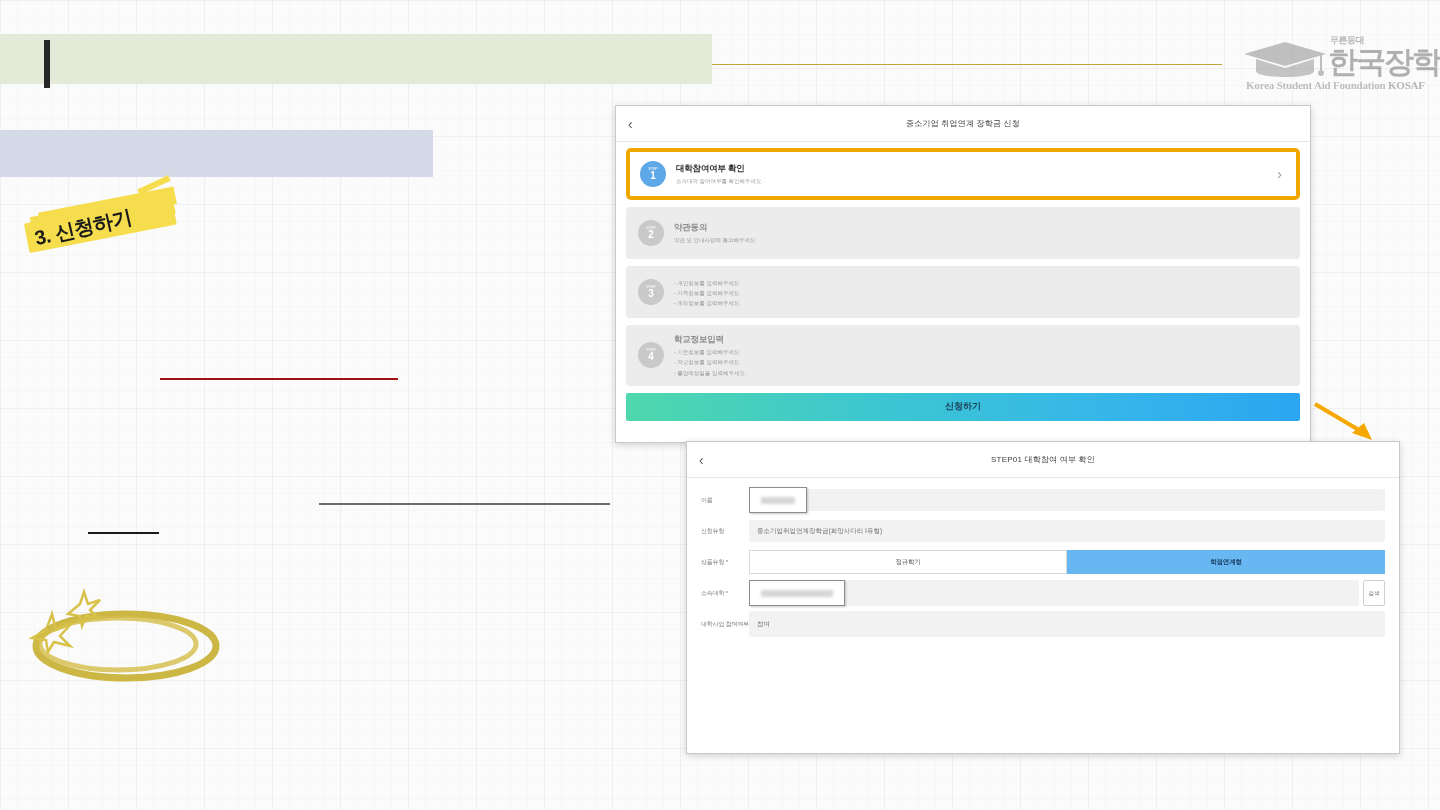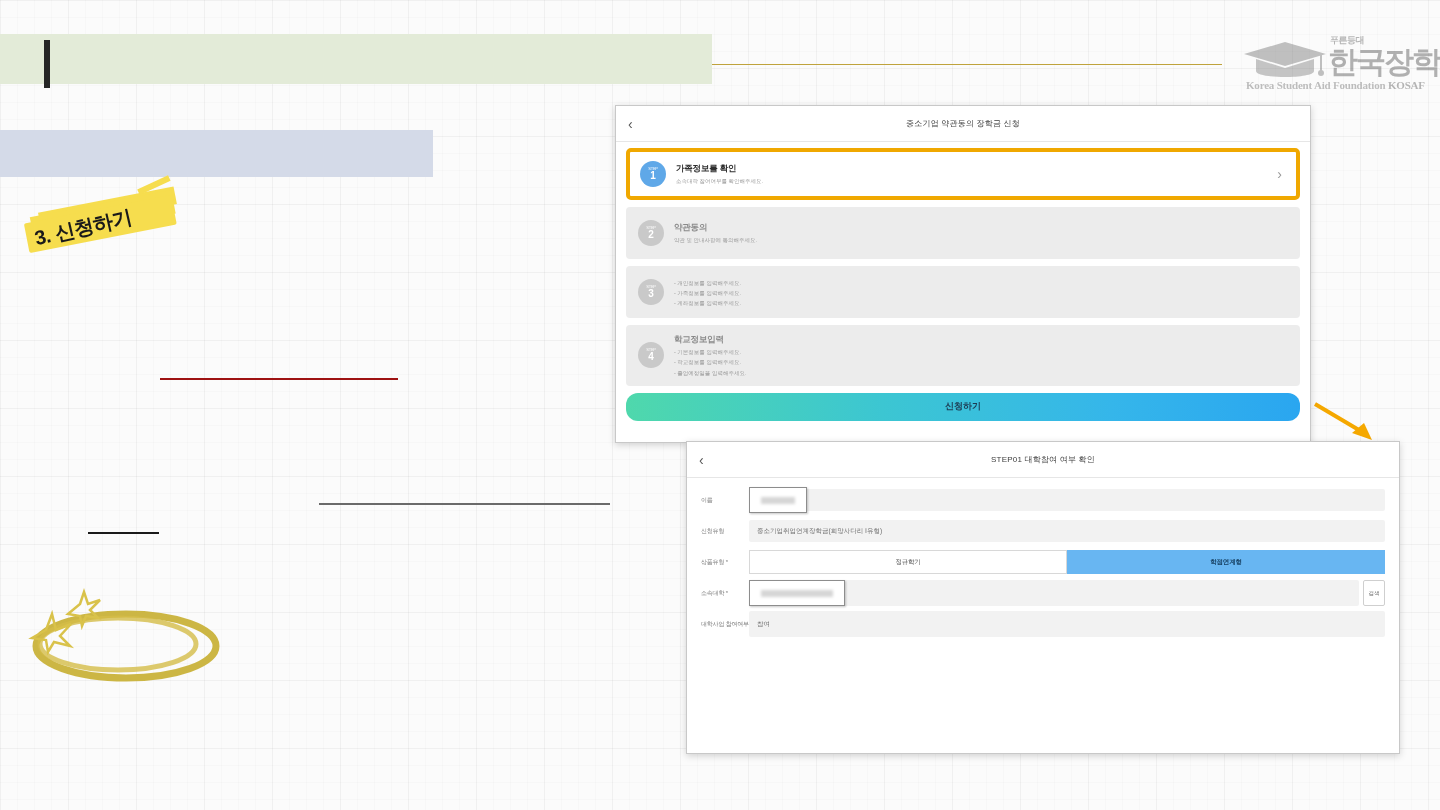--- a/index.html
+++ b/index.html
@@ -167,21 +167,21 @@
   }
   .step-card:not(.active) .step-title { color: #8a8a8a; }
   .step-desc {
     font-size: 5.5px; color: #9a9a9a; line-height: 1.5;
     margin-top: 2px; filter: blur(.4px);
   }
   .step-arrow { font-size: 14px; color: #9a9a9a; line-height: 1; padding-right: 4px; }
   .cta {
     margin: 6px 10px 10px 10px;
     height: 28px;
-    border-radius: 12px;
+    border-radius: 2px;
     background: linear-gradient(90deg, #4fd8ac 0%, #3cc6d2 38%, #35b6ea 72%, #2aa6f0 100%);
     display: flex; align-items: center; justify-content: center;
     color: #1d3b52; font-size: 9px; font-weight: bold;
     filter: blur(.1px);
   }
 
   
   #mock2 { left: 686px; top: 441px; width: 714px; height: 313px; }
   #mock2 .body { padding: 8px 14px 0 14px; }
   .frow {
@@ -283,31 +283,31 @@
   </svg>
 
   <svg class="arrow" viewBox="0 0 66 44">
     <line x1="3" y1="4" x2="52" y2="33" stroke="#f5a800" stroke-width="4"></line>
     <polygon points="60,40 40,33 52,23" fill="#f5a800"></polygon>
   </svg>
 
   <div class="mock" id="mock1">
     <div class="mock-head">
       <span class="back-chevron">‹</span>
-      <span class="mock-title">중소기업 약관동의 장학금 신청</span>
+      <span class="mock-title">중소기업 취업연계 장학금 신청</span>
     </div>
     <div class="body">
 
       <div class="step-card active">
         <div class="step-badge">
           <span class="s-l">STEP</span>
           <span class="s-n">1</span>
         </div>
         <div class="step-text">
-          <div class="step-title">가족정보를 확인</div>
+          <div class="step-title">대학참여여부 확인</div>
           <div class="step-desc">소속대학 참여여부를 확인해주세요.</div>
         </div>
         <div class="step-arrow">›</div>
       </div>
 
       <div class="step-card">
         <div class="step-badge">
           <span class="s-l">STEP</span>
           <span class="s-n">2</span>
         </div>

